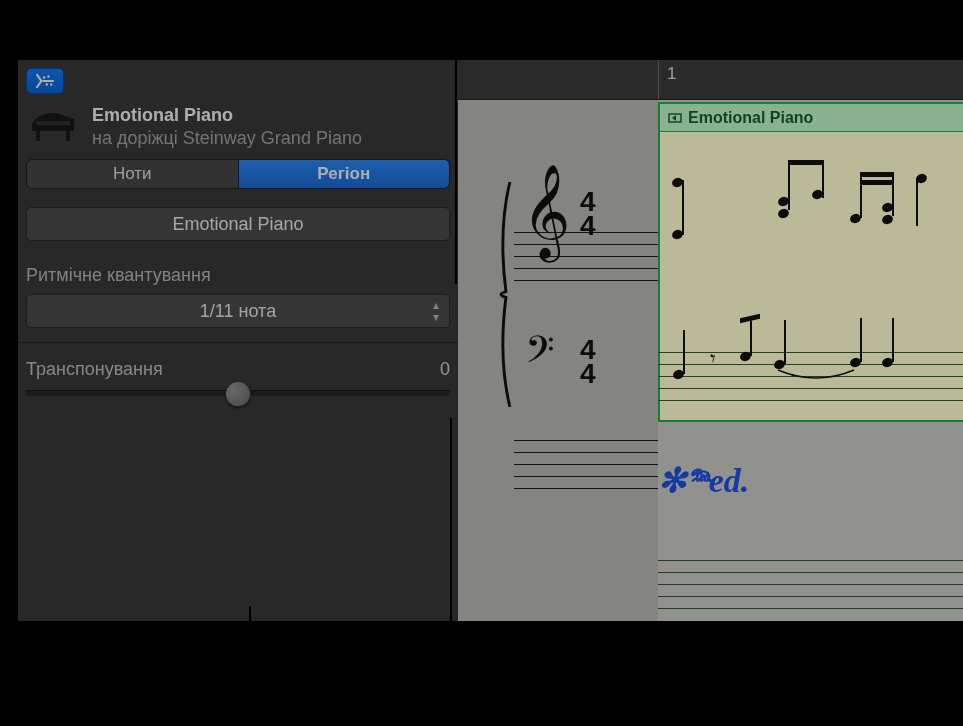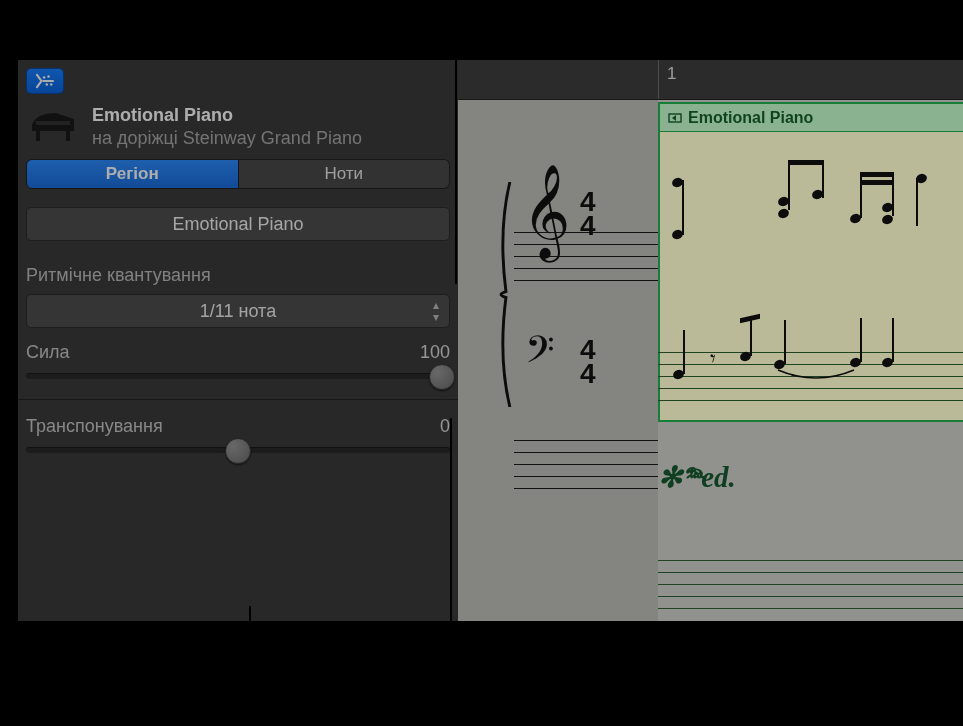--- a/index.html
+++ b/index.html
@@ -277,22 +277,22 @@
       height: 5px;
       background: #111;
     }
     .ped {
       position: absolute;
       left: 200px;
       top: 400px;
       font-family: "Times New Roman", serif;
       font-style: italic;
       font-weight: bold;
-      font-size: 29px;
-      color: #14532d;
+      font-size: 34px;
+      color: #1d4ed8;
     }
 
     
     .callout-line {
       position: absolute;
       background: #000;
     }
   </style>
 </head>
 <body>
@@ -321,41 +321,32 @@
       </div>
       <div class="track-text">
         <div class="region-name">Emotional Piano</div>
         <div class="track-name">
           <span>на доріжці </span><span>Steinway Grand Piano</span>
         </div>
       </div>
     </div>
 
     <div class="tab-group">
+      <div class="tab">Ноти</div>
       <div class="tab active">Регіон</div>
-      <div class="tab">Ноти</div>
     </div>
 
     <div class="name-field">Emotional Piano</div>
 
     <div class="section-label">Ритмічне квантування</div>
     <div class="dropdown">
       <span>1/11 нота</span>
       <span class="chevrons">▴<br>▾</span>
     </div>
 
-    <div class="slider-row">
-      <div class="slider-header">
-        <span>Сила</span>
-        <span class="value">100</span>
-      </div>
-      <div class="slider-track">
-        <div class="slider-thumb" style="left:98%"></div>
-      </div>
-    </div>
 
     <div class="divider"></div>
 
     <div class="slider-row">
       <div class="slider-header">
         <span>Транспонування</span>
         <span class="value">0</span>
       </div>
       <div class="slider-track">
         <div class="slider-thumb" style="left:50%"></div>

